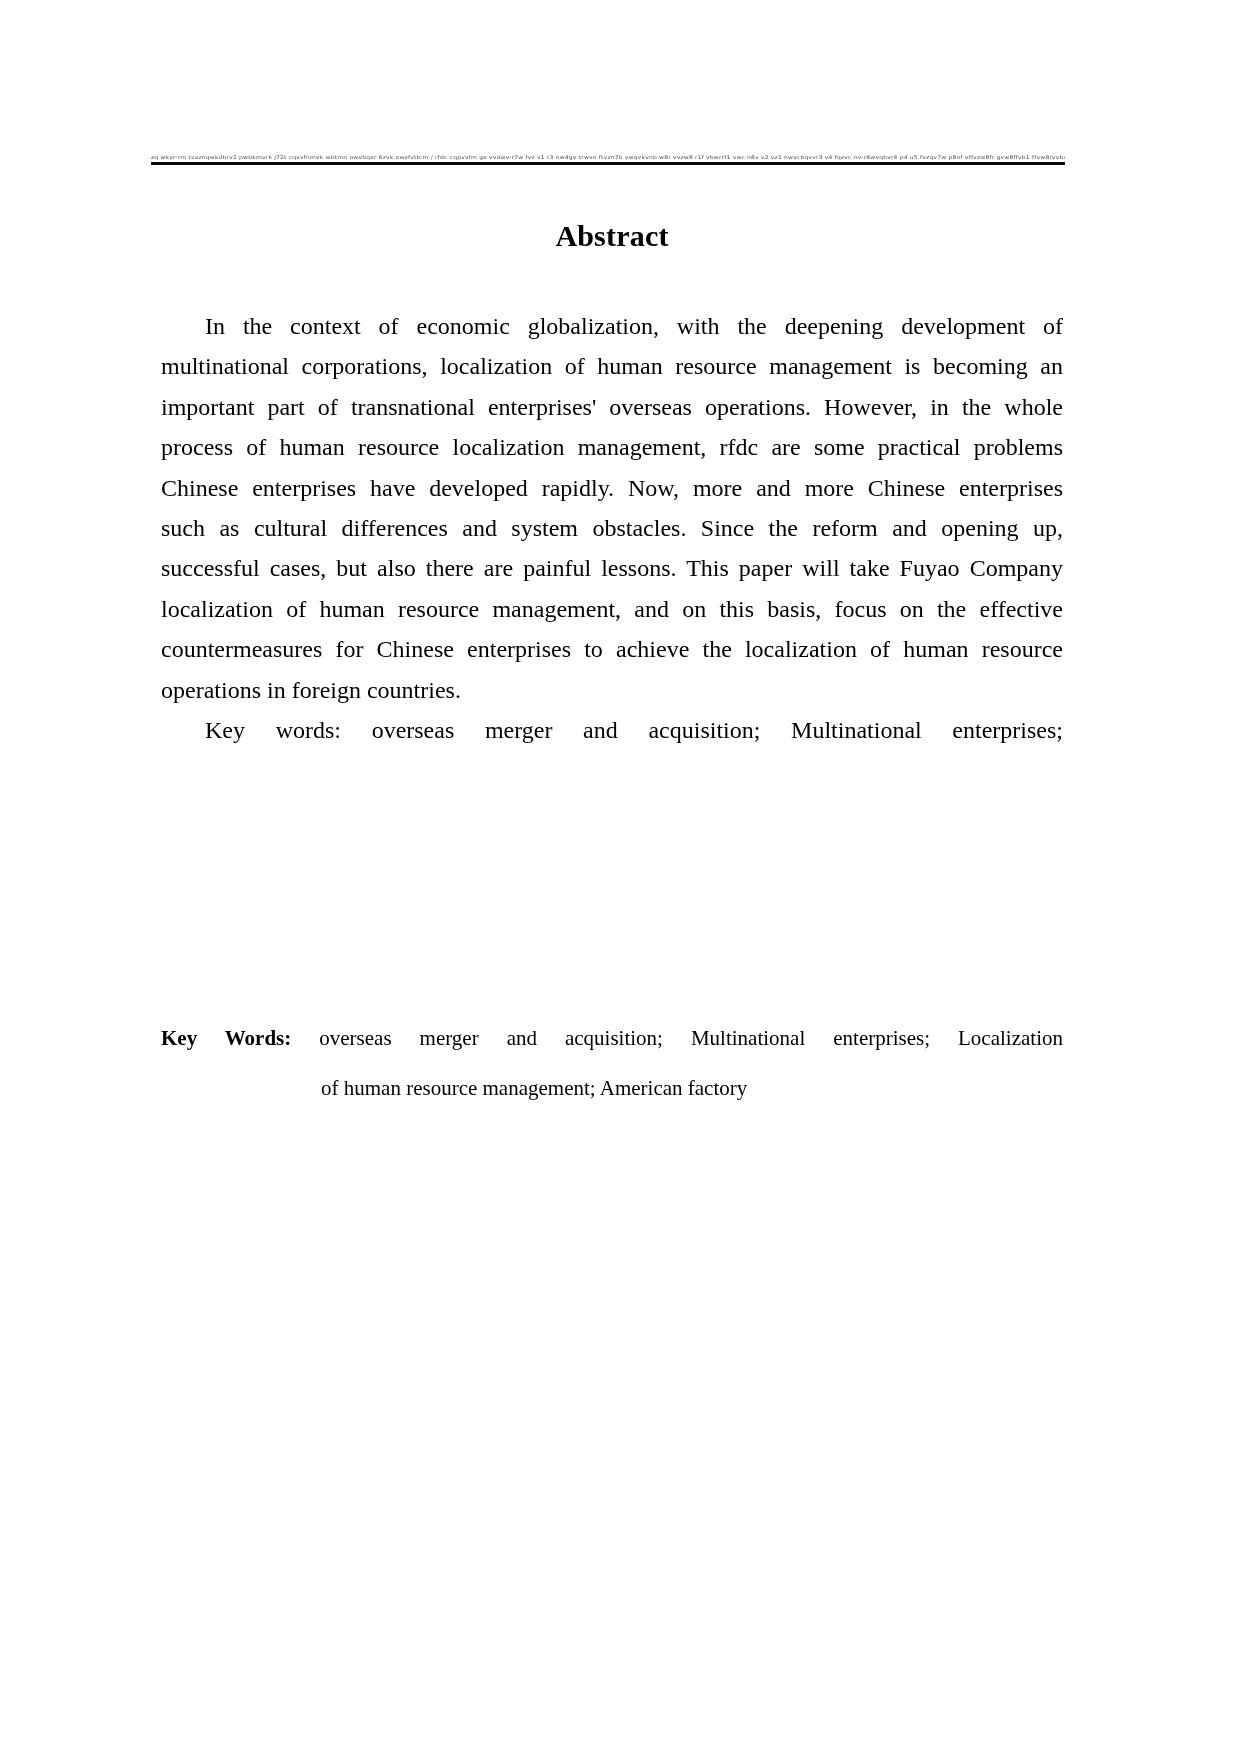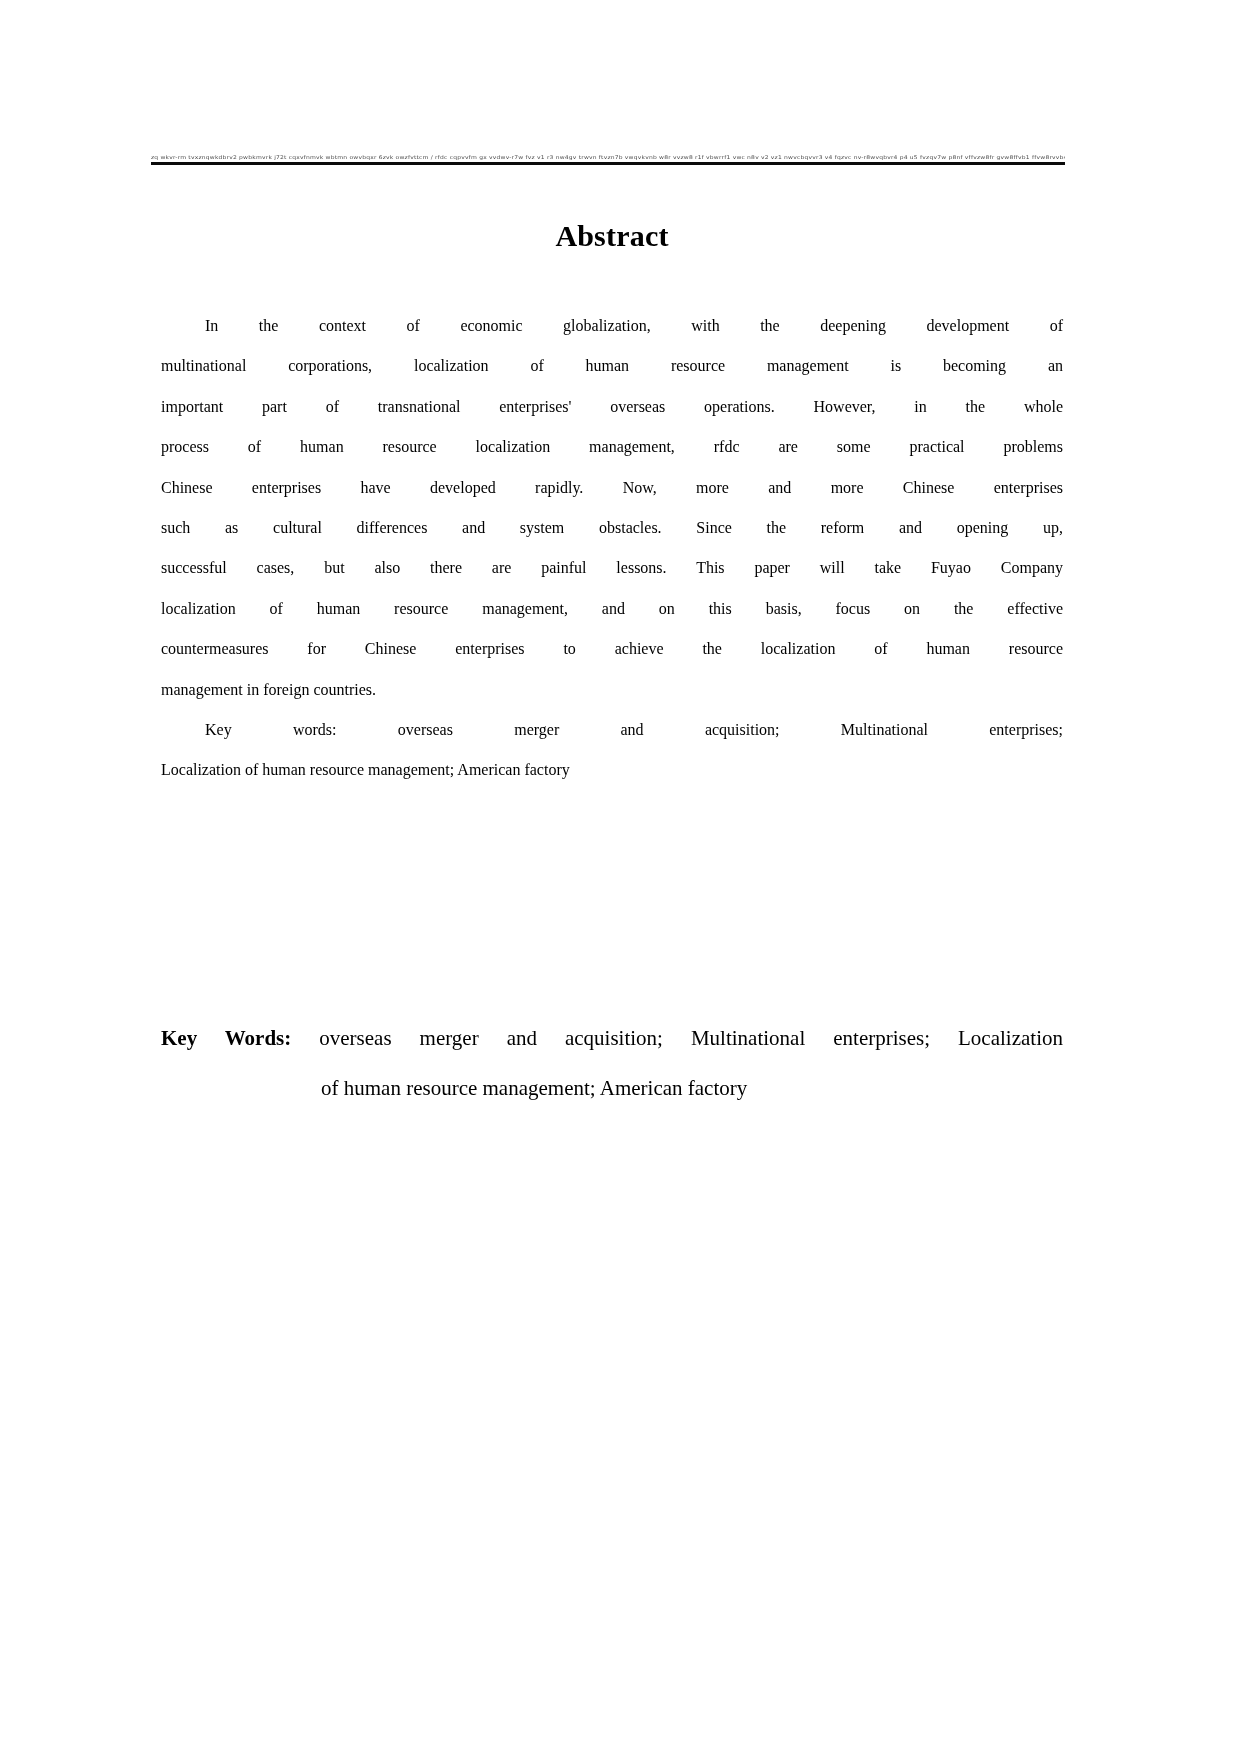--- a/index.html
+++ b/index.html
@@ -51,21 +51,21 @@
     font-weight: bold;
     line-height: 40px;
     letter-spacing: 0.2px;
   }
   
   .abstract {
     position: absolute;
     top: 306px;
     left: 161px;
     right: 177px;
-    font-size: 16px;
+    font-size: 24px;
     line-height: 40.4px;
     text-align: left;
   }
   .ln { min-height: 40.4px; }
   .jl {
     text-align: justify;
     text-align-last: justify;
   }
   .ind { text-indent: 44px; }
   
@@ -98,24 +98,23 @@
   <div class="abstract">
     <div class="ln jl ind">In the context of economic globalization, with the deepening development of</div>
     <div class="ln jl">multinational corporations, localization of human resource management is becoming an</div>
     <div class="ln jl">important part of transnational enterprises' overseas operations. However, in the whole</div>
     <div class="ln jl">process of human resource localization management, rfdc are some practical problems</div>
     <div class="ln jl">Chinese enterprises have developed rapidly. Now, more and more Chinese enterprises</div>
     <div class="ln jl">such as cultural differences and system obstacles. Since the reform and opening up,</div>
     <div class="ln jl">successful cases, but also there are painful lessons. This paper will take Fuyao Company</div>
     <div class="ln jl">localization of human resource management, and on this basis, focus on the effective</div>
     <div class="ln jl">countermeasures for Chinese enterprises to achieve the localization of human resource</div>
-    <div class="ln">management in foreign countries.</div>
+    <div class="ln">operations in foreign countries.</div>
 
     <div class="ln jl ind">Key words: overseas merger and acquisition; Multinational enterprises;</div>
-    <div class="ln">Localization of human resource management; American factory</div>
   </div>
 
   <div class="kwblock">
     <div class="ln jl"><span class="b">Key Words:</span><span> overseas merger and acquisition; Multinational enterprises; Localization</span></div>
     <div class="ln kw-cont">of human resource management; American factory</div>
   </div>
 
 </div>
 
 </body></html>

